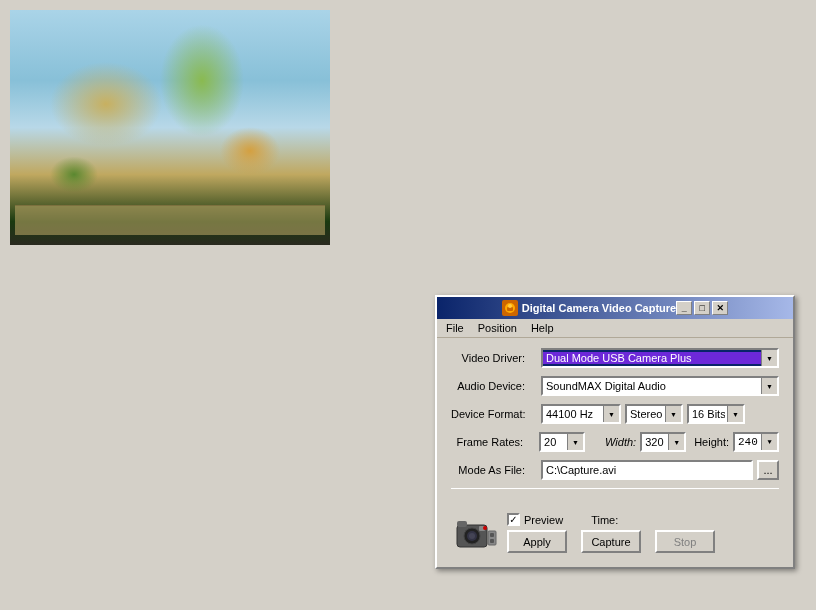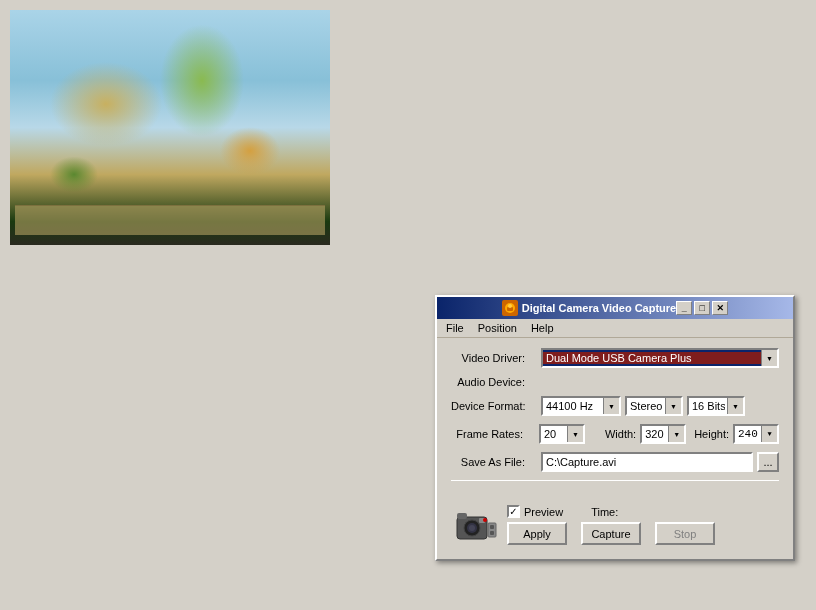--- a/index.html
+++ b/index.html
@@ -203,21 +203,21 @@
       width: 100%;
     }
 
     
     .win-dropdown-blue {
       background: #0a246a;
     }
 
     .win-dropdown-blue select {
       color: white;
-      background: #7f1d1d;
+      background: #6d28d9;
     }
 
     
     .win-input {
       height: 20px;
       background: white;
       border: 2px solid;
       border-top-color: #808080;
       border-left-color: #808080;
       border-bottom-color: #ffffff;
@@ -379,20 +379,28 @@
           <select>
             <option value="Dual Mode USB Camera Plus">Dual Mode USB Camera Plus</option>
           </select>
           <div class="win-dropdown-btn">▼</div>
         </div>
       </div>
     </div>
 
     <div class="form-row">
       <div class="form-label">Audio Device:</div>
+      <div class="form-control-area">
+        <div class="win-dropdown dropdown-full" style="flex:1;">
+          <select>
+            <option value="SoundMAX Digital Audio">SoundMAX Digital Audio</option>
+          </select>
+          <div class="win-dropdown-btn">▼</div>
+        </div>
+      </div>
     </div>
 
     <div class="form-row">
       <div class="form-label">Device Format:</div>
       <div class="form-control-area">
         <div class="win-dropdown" style="width:80px;">
           <select>
             <option value="44100 Hz">44100 Hz</option>
           </select>
           <div class="win-dropdown-btn">▼</div>
@@ -414,39 +422,39 @@
 
     <div class="form-row">
       <div class="form-label">Frame Rates:</div>
       <div class="form-control-area">
         <div class="win-dropdown" style="width:46px;">
           <select>
             <option value="20">20</option>
           </select>
           <div class="win-dropdown-btn">▼</div>
         </div>
-        <span style="margin-left:16px;">Width:</span>
+        <span style="margin-left:16px;font-style:italic;">Width:</span>
         <div class="win-dropdown" style="width:46px;">
           <select>
             <option value="320">320</option>
           </select>
           <div class="win-dropdown-btn">▼</div>
         </div>
         <span style="margin-left:4px;">Height:</span>
         <div class="win-dropdown" style="width:46px;font-family:Liberation Mono, monospace;">
           <select>
             <option value="240">240</option>
           </select>
           <div class="win-dropdown-btn">▼</div>
         </div>
       </div>
     </div>
 
     <div class="form-row">
-      <div class="form-label">Save As File:</div>
+      <div class="form-label">Mode As File:</div>
       <div class="form-control-area">
         <input class="win-input" type="text" style="flex: 1 1 0%;" value="C:\Capture.avi">
         <button class="browse-btn">...</button>
       </div>
     </div>
 
     <div class="separator"></div>
   </div>
 
   <div class="bottom-row">

